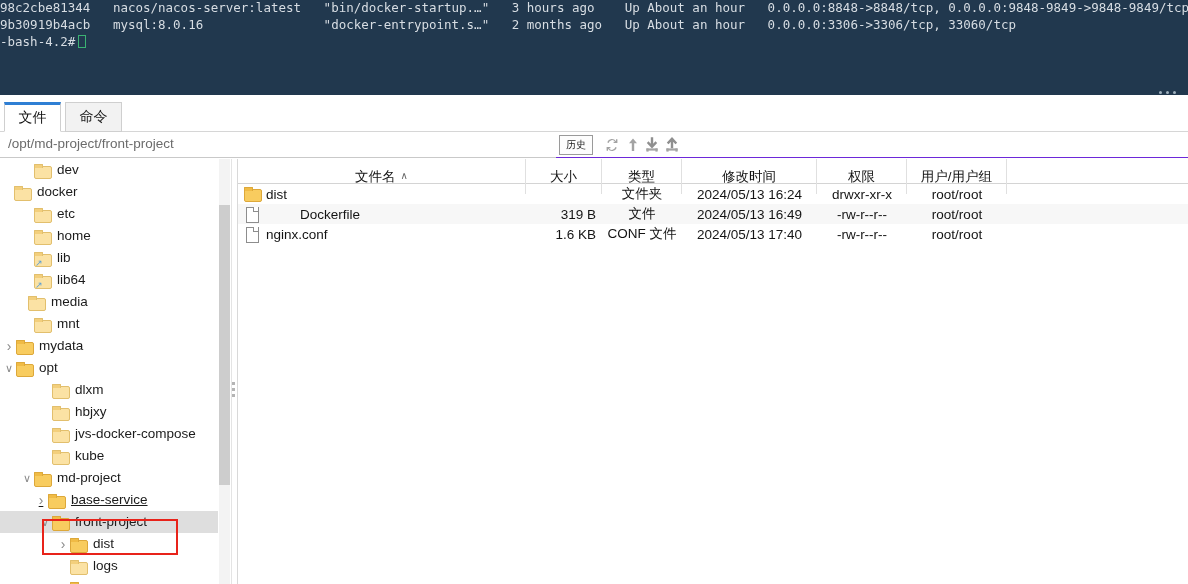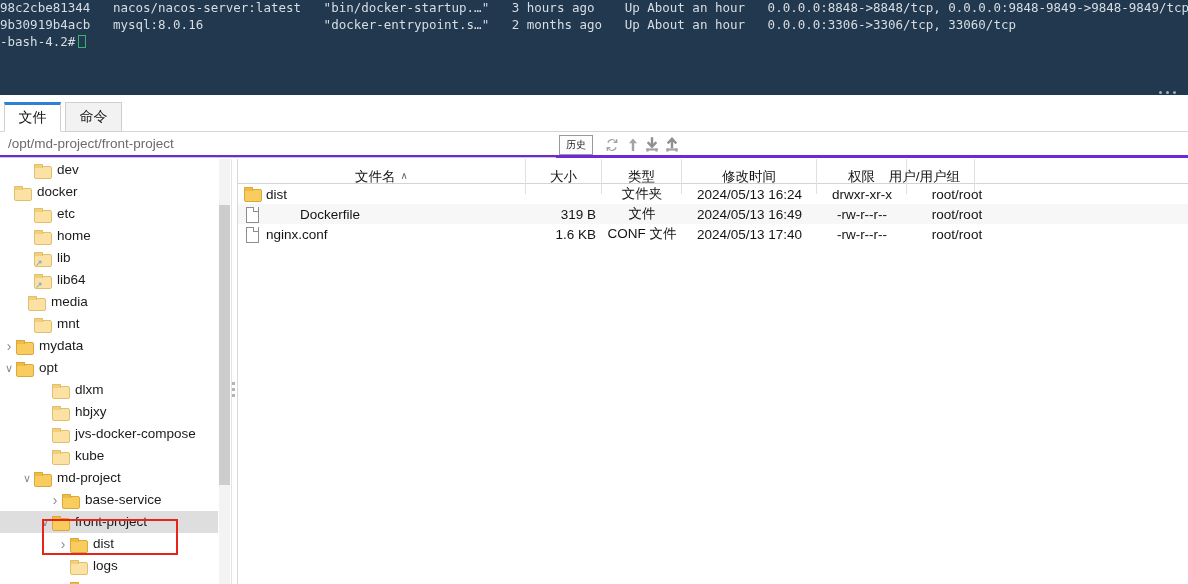--- a/index.html
+++ b/index.html
@@ -80,21 +80,21 @@
     z-index: 3;
   }
   #tab0 { left: 4px; width: 57px; }
   #tab1 { left: 65px; width: 57px; }
 
   
   .path-bar {
     position: absolute; left: 0; top: 132px;
     width: 1188px; height: 26px;
     background: #fff;
-    border-bottom: 3px solid #6d28d9;
+    border-bottom: 1px solid #6d28d9;
   }
   .path-text {
     position: absolute; left: 8px; top: 4px;
     font-size: 13.5px; color: #6b6b6b;
   }
   .path-underline {
     position: absolute; left: 0; top: 25px;
     width: 556px; height: 1px; background: #c9c9c9;
   }
   .history-btn {
@@ -410,21 +410,21 @@
     <div class="tree-row" style="padding-left: 38px;">
       <span class="caret none"></span>
       <span class="folder-ico"></span>
       <span class="tree-label">kube</span>
     </div>
     <div class="tree-row" style="padding-left: 20px;">
       <span class="caret open"></span>
       <span class="folder-ico strong"></span>
       <span class="tree-label">md-project</span>
     </div>
-    <div class="tree-row" style="padding-left: 48px;">
+    <div class="tree-row" style="padding-left: 34px; text-decoration: underline;">
       <span class="caret closed"></span>
       <span class="folder-ico strong"></span>
       <span class="tree-label">base-service</span>
     </div>
     <div class="tree-row selected" style="padding-left: 38px;">
       <span class="caret open"></span>
       <span class="folder-ico strong"></span>
       <span class="tree-label">front-project</span>
     </div>
     <div class="tree-row" style="padding-left: 56px;">
@@ -463,21 +463,21 @@
       </div>
       <div class="fl-th" style="left: 364px; width: 80px;">
         <span>类型</span>
       </div>
       <div class="fl-th" style="left: 444px; width: 135px;">
         <span>修改时间</span>
       </div>
       <div class="fl-th" style="left: 579px; width: 90px;">
         <span>权限</span>
       </div>
-      <div class="fl-th" style="left: 637px; width: 100px; text-align: right;">
+      <div class="fl-th" style="left: 669px; width: 100px; text-align: right;">
         <span>用户/用户组</span>
       </div>
     </div>
   <div id="fl-body">
       <div class="fl-row">
         <div class="fl-cell" style="left: 6px; width: 282px;">
           <span class="row-ico folder"></span>
           <span>dist</span>
         </div>
         <div class="fl-cell r" style="left: 288px; width: 70px;">

